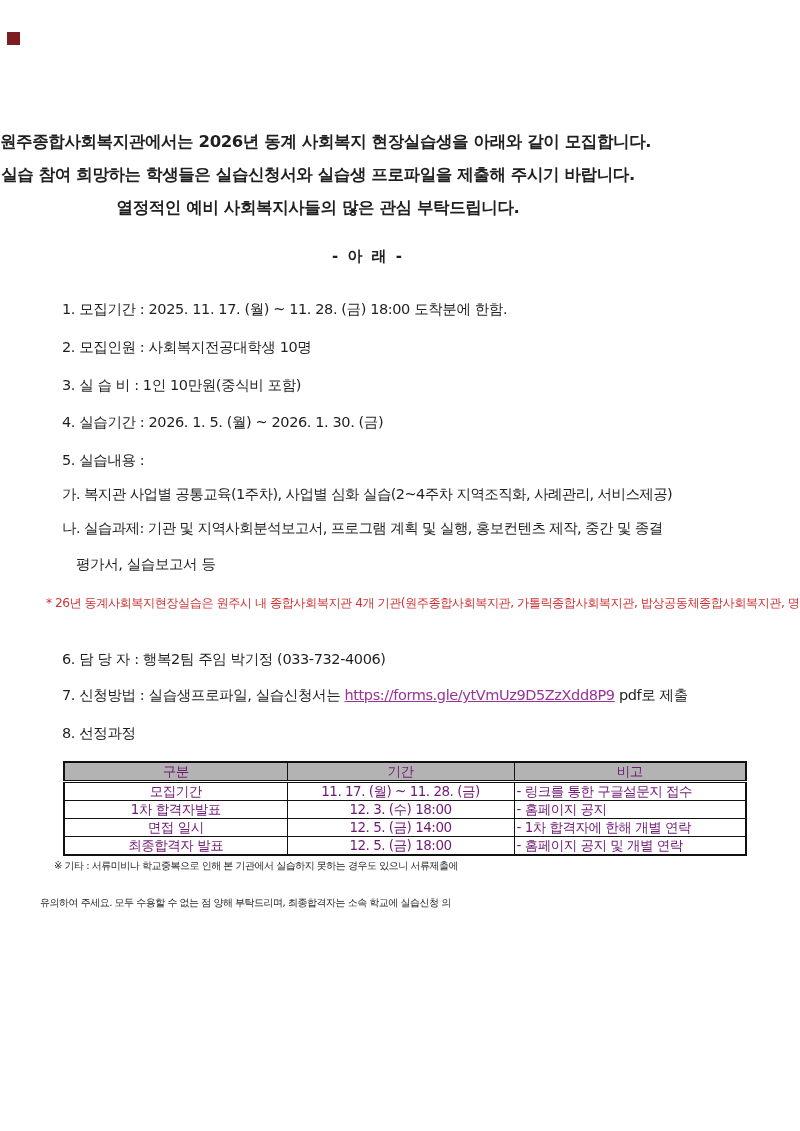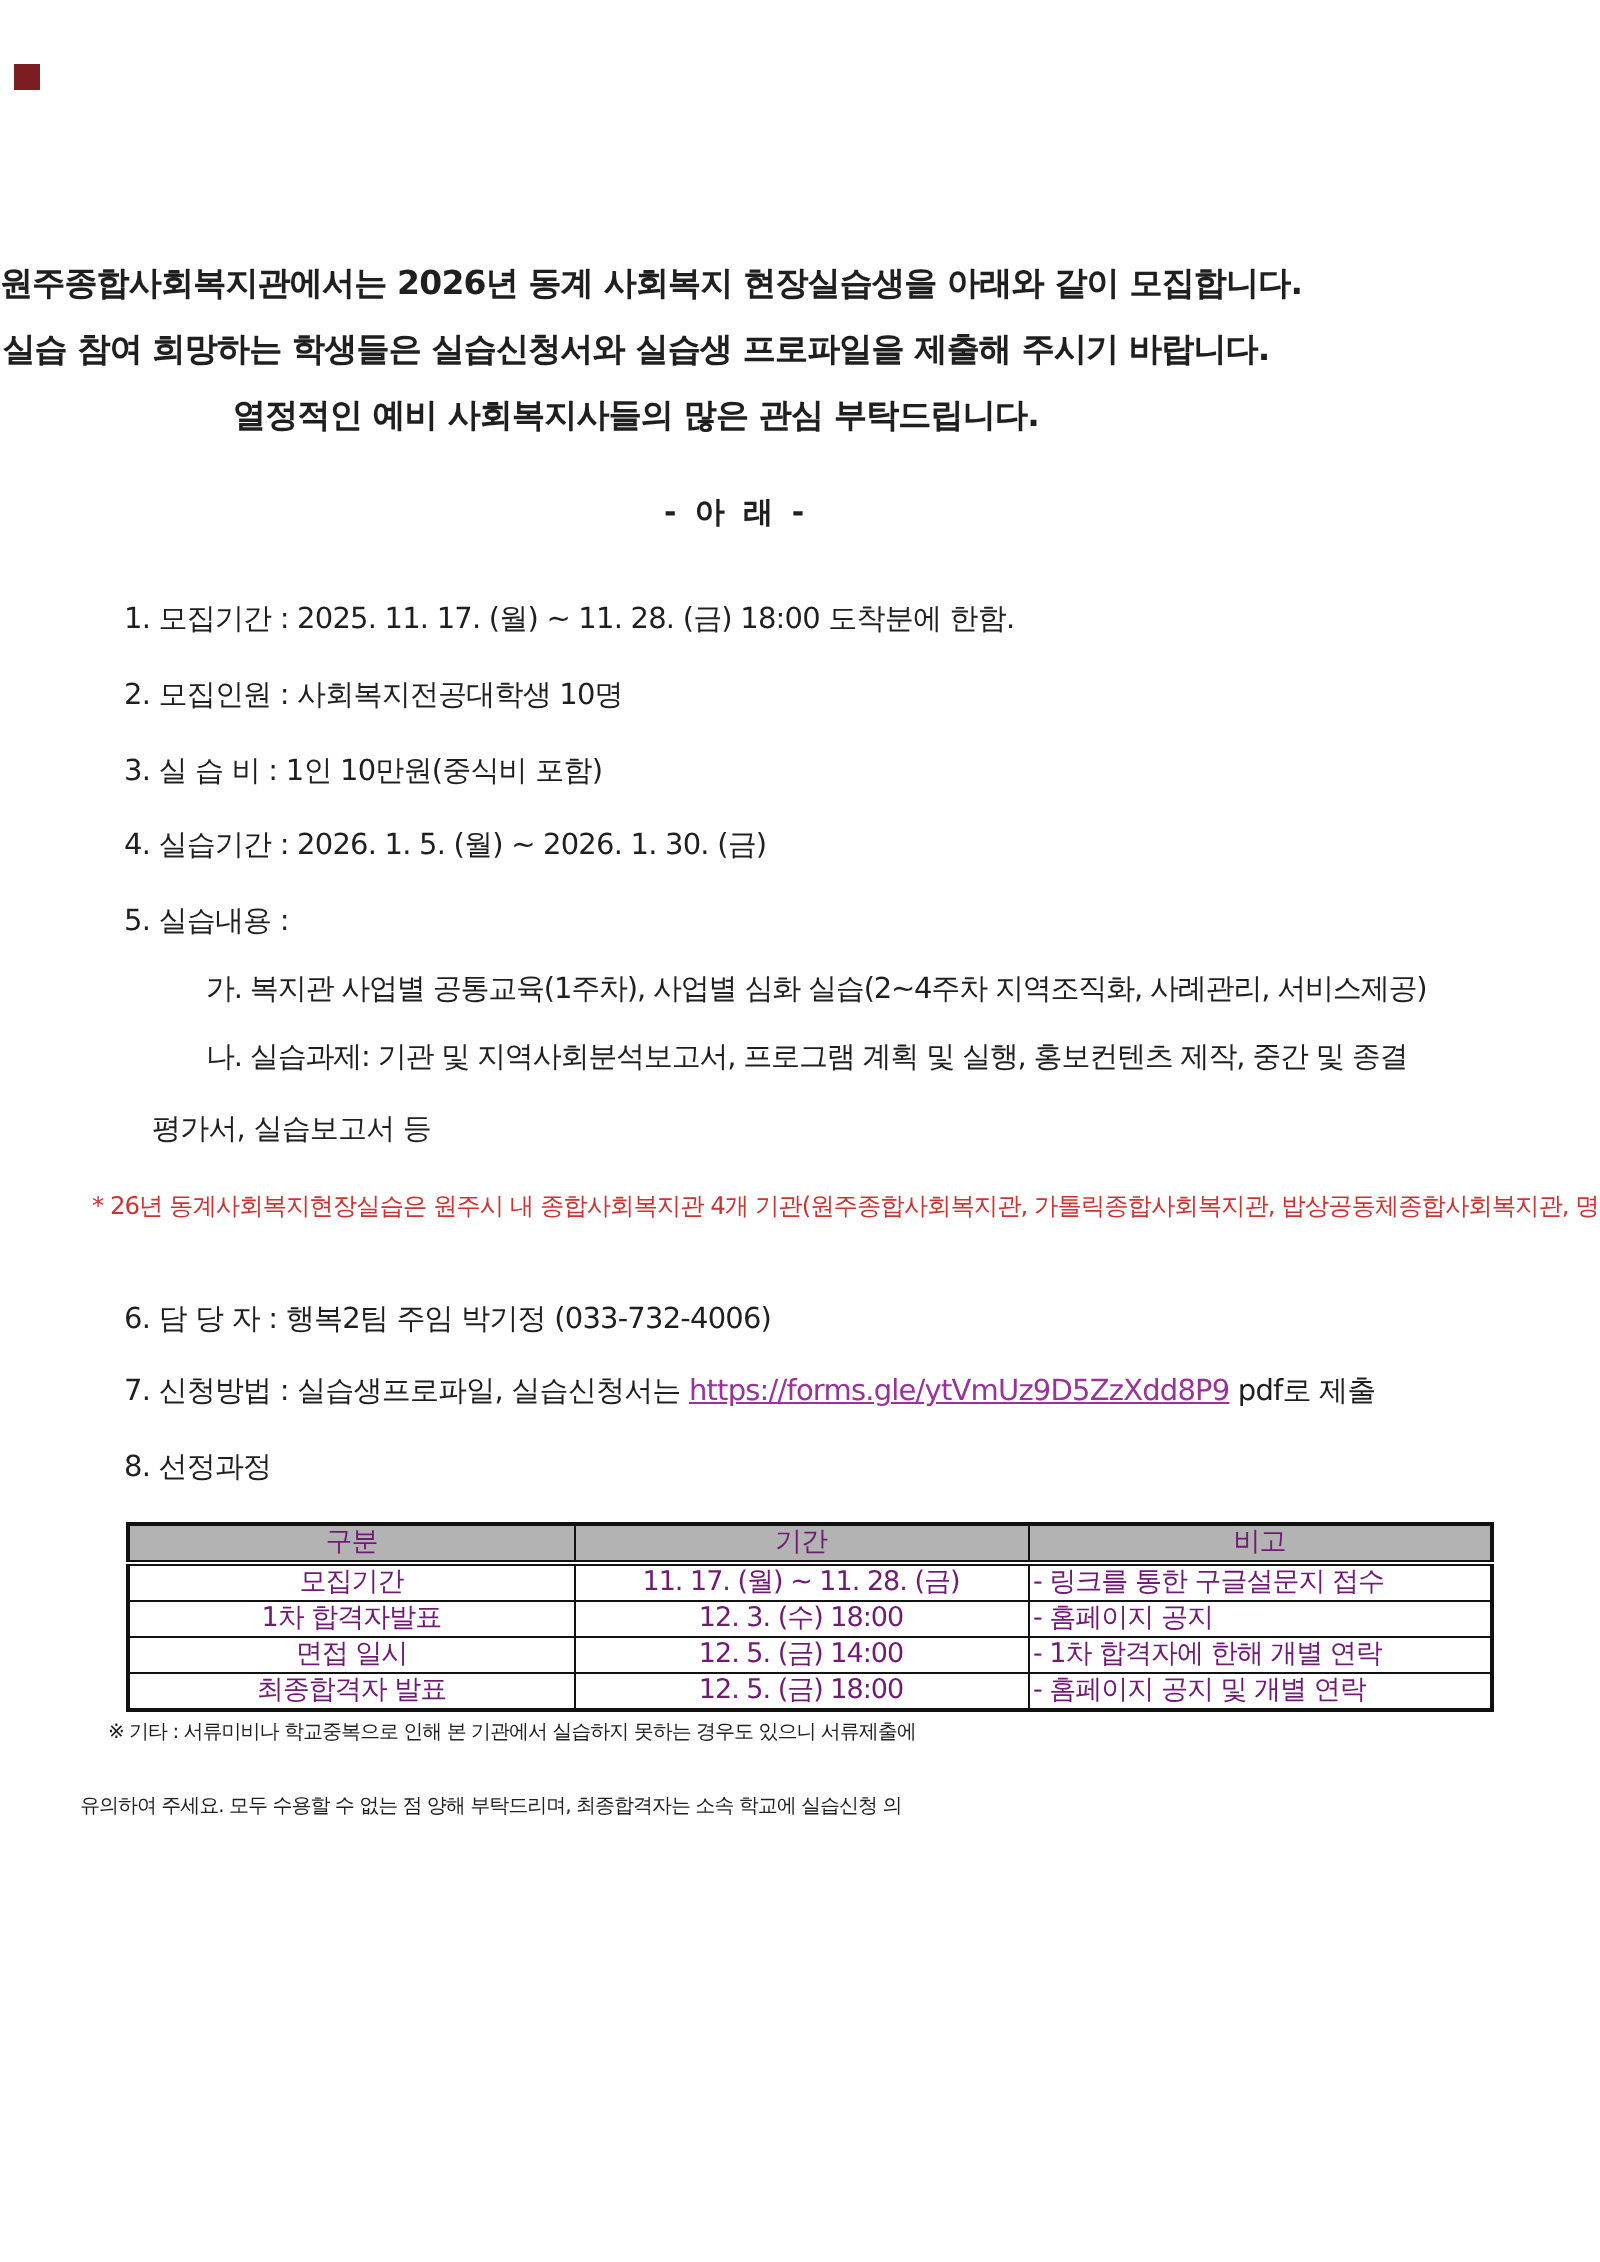--- a/index.html
+++ b/index.html
@@ -3,21 +3,21 @@
 <meta charset="utf-8">
 <style>
   html,body { margin:0; padding:0; background:#ffffff; }
   body { width:800px; height:1131px; font-family:"DejaVu Sans","Liberation Sans",sans-serif; color:#1f1f1f; }
   .page { position:relative; width:800px; height:1131px; background:#ffffff; overflow:hidden; }
   .abs { position:absolute; white-space:nowrap; }
   .marker { position:absolute; left:7px; top:32px; width:13px; height:13px; }
   .intro-line { left:0; width:636px; text-align:center; font-weight:bold; font-size:16.5px; letter-spacing:-0.4px; }
   .divider { left:0; width:736px; text-align:center; font-weight:bold; font-size:15px; letter-spacing:2px; }
   .item { left:62px; font-size:14.5px; letter-spacing:-0.4px; }
-  .subitem { left:62px; font-size:14.5px; letter-spacing:-0.6px;margin-left:41px; }
+  .subitem { left:62px; font-size:14.5px; letter-spacing:-0.6px; }
   .subitem-cont { left:76px; font-size:14.5px; letter-spacing:-0.4px; }
   .rednote { font-size:12.2px; letter-spacing:-0.5px; }
   .rednote .em { font-weight:bold; text-decoration:underline; }
   .link { text-decoration:underline; cursor:pointer; }
   .doc-table { position:absolute; left:63px; top:761px; border-collapse:collapse; table-layout:fixed; font-size:13.5px; letter-spacing:-0.5px; color:#701a75; }
   .doc-table th, .doc-table td { border:1px solid #111; padding:0 2px; height:17px; line-height:17px; overflow:hidden; white-space:nowrap; font-weight:normal; }
   .doc-table thead th { border-bottom:3px double #111; text-align:center; }
   .doc-table { border:2px solid #111; }
   .col-label { text-align:center; }
   .col-period { text-align:center; }

